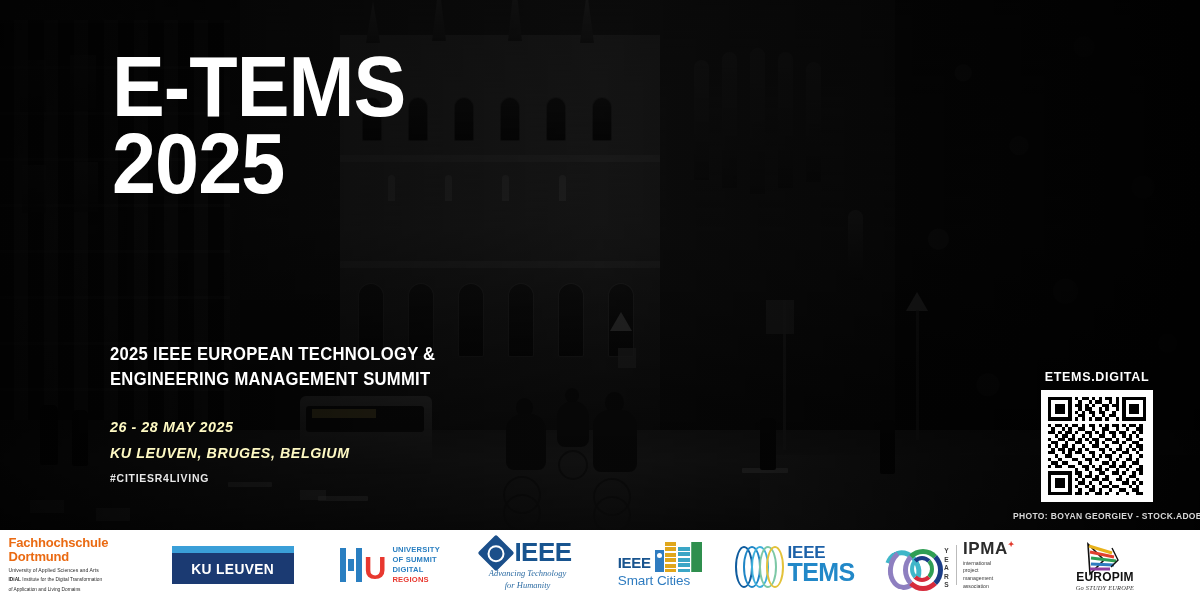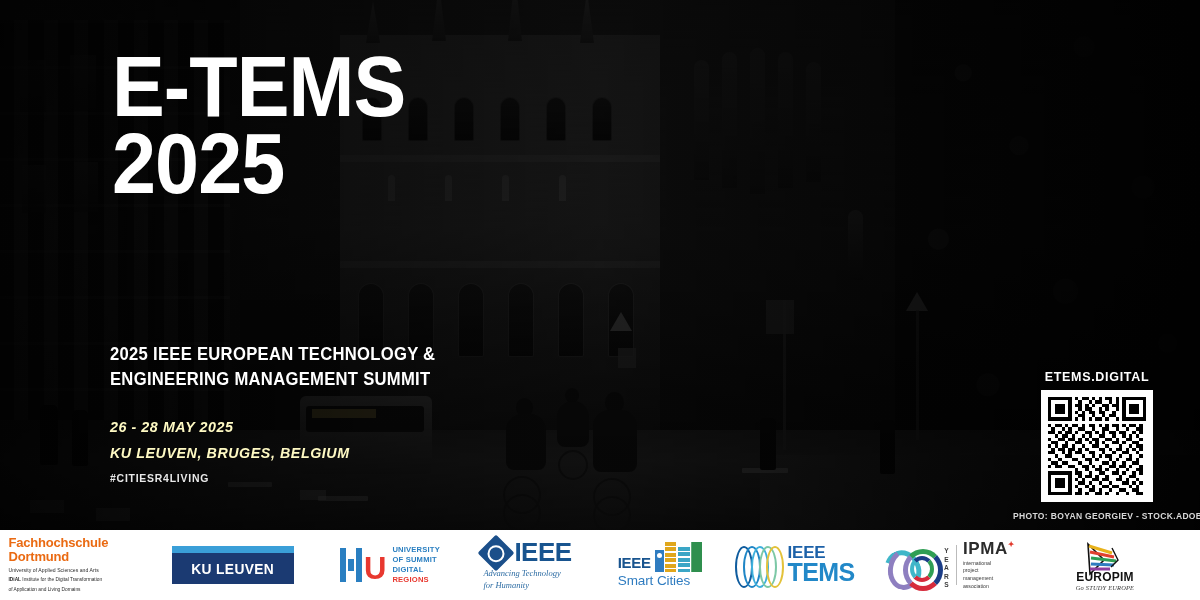--- a/index.html
+++ b/index.html
@@ -140,21 +140,21 @@
   .hu .txt .rd{color:#e8382f;}
 
   
   .ieee{display:flex;flex-direction:column;align-items:center;}
   .ieee .row{display:flex;align-items:center;gap:5px;}
   .ieee .kite{width:26px;height:26px;transform:rotate(45deg);background:#1b4f8a;
       display:flex;align-items:center;justify-content:center;border-radius:2px;}
   .ieee .kite i{display:block;width:13px;height:13px;border-radius:50%;border:2px solid #fff;transform:rotate(-45deg);}
   .ieee .word{font-size:26px;font-weight:700;color:#18548f;letter-spacing:-.5px;line-height:.9;}
   .ieee .tag{font-style:italic;font-family:"Liberation Serif",serif;color:#2d6ca3;
-      font-size:8.5px;line-height:1.2;text-align:left;width:100%;margin-top:2px;}
+      font-size:8.5px;line-height:1.2;text-align:center;width:100%;margin-top:2px;}
 
   
   .isc{display:flex;flex-direction:column;}
   .isc .row{display:flex;align-items:flex-end;gap:4px;}
   .isc .w{font-size:15px;font-weight:700;color:#18548f;letter-spacing:-.3px;line-height:1;padding-bottom:2px;}
   .isc .city{display:flex;align-items:flex-end;gap:1.5px;height:30px;}
   .isc .c1{width:9px;height:22px;background:#2f7cc0;position:relative;}
   .isc .c1 i{position:absolute;left:2px;top:3px;width:5px;height:5px;border-radius:50%;background:#fff;}
   .isc .c2{width:11px;height:30px;background:#e0a71c;
      background-image:repeating-linear-gradient(180deg,#e0a71c 0 4px,#fff 4px 5.4px);}

